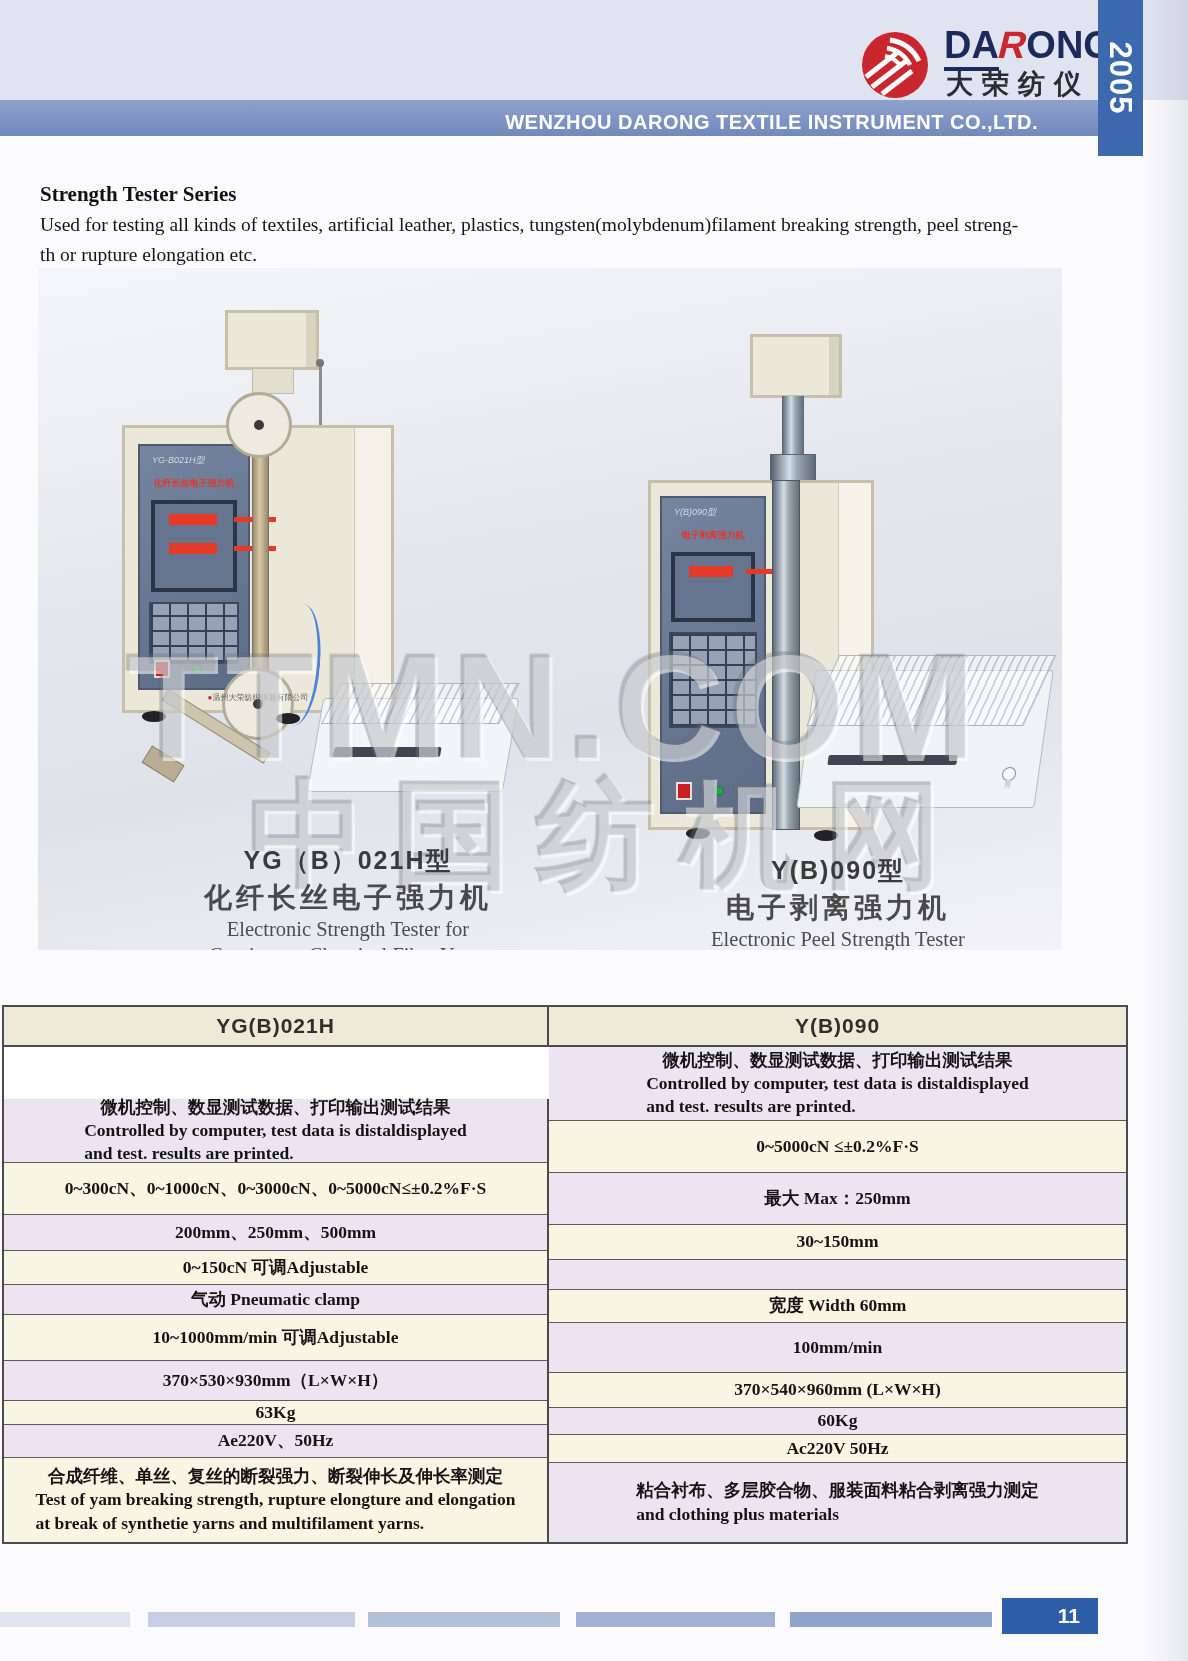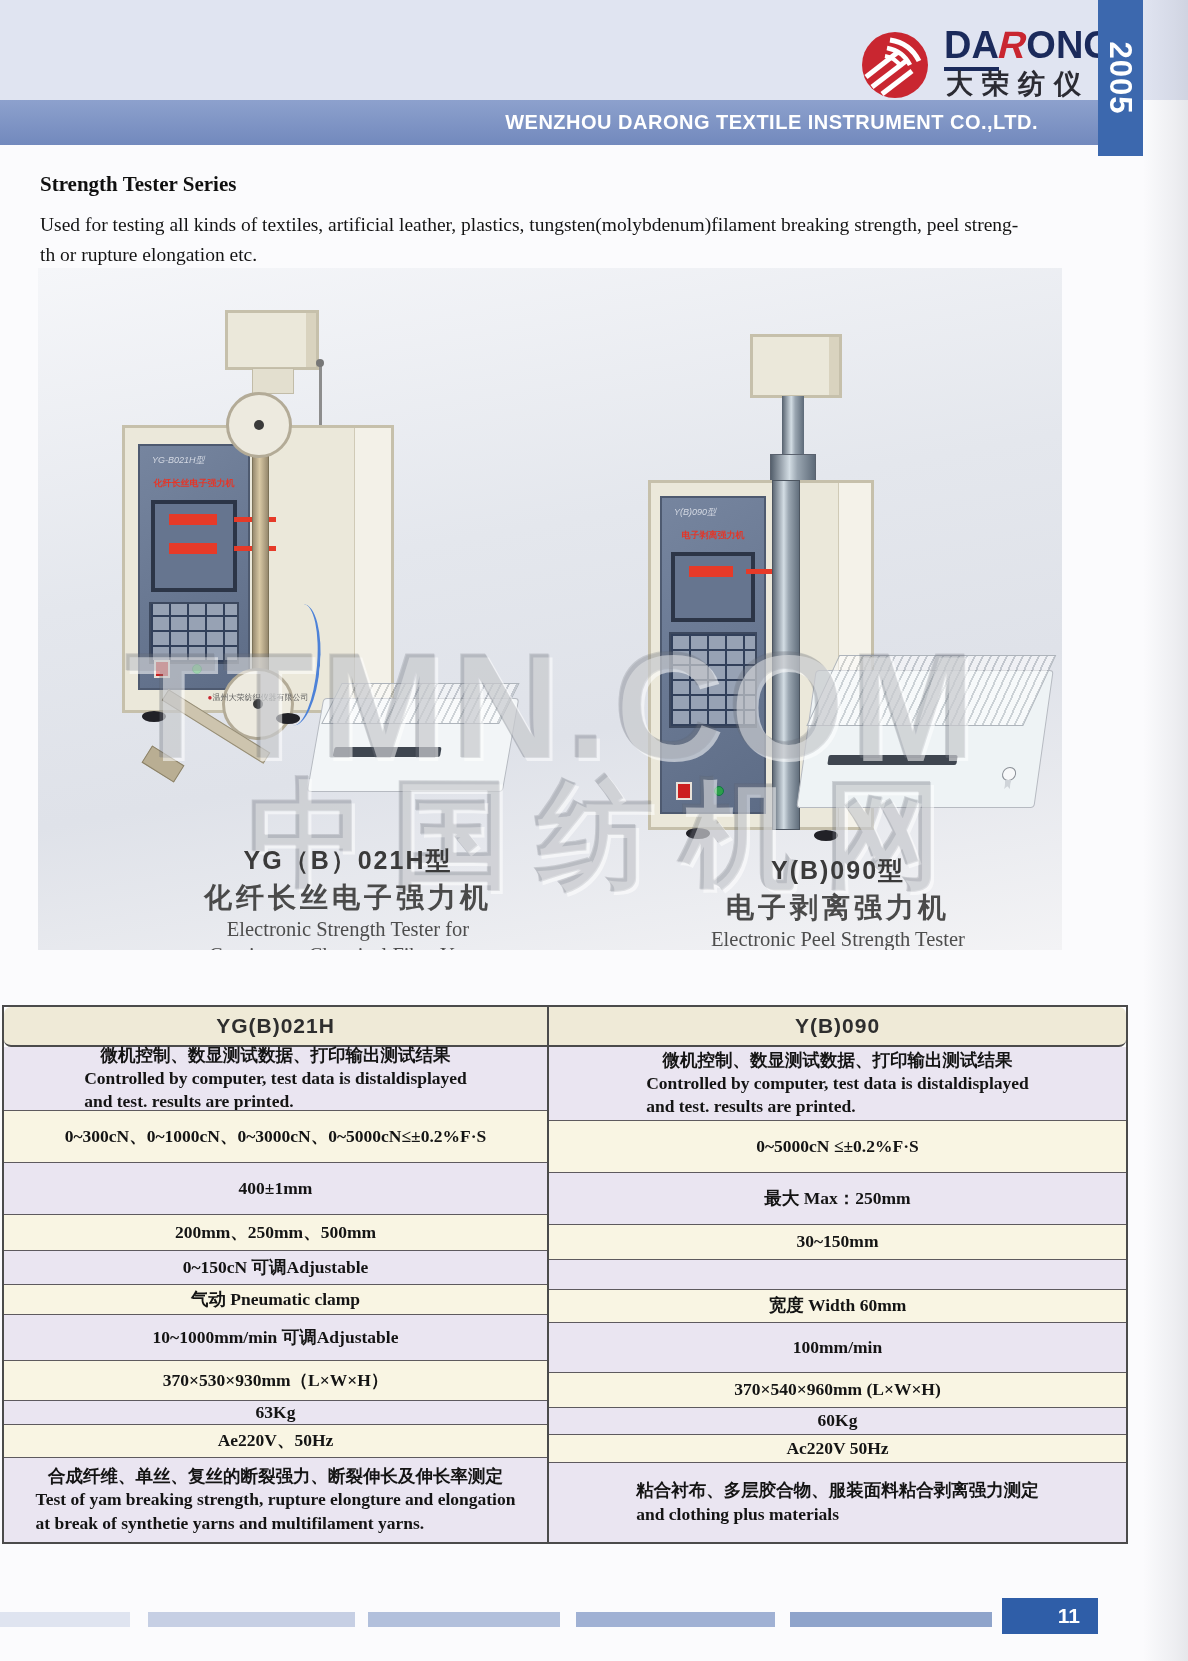--- a/index.html
+++ b/index.html
@@ -6,42 +6,42 @@
   html,body { background:#ffffff; }
   .page {
     position: relative; width: 1188px; height: 1661px;
     background: #fbfbfd; overflow: hidden;
     font-family: "Liberation Serif", serif; color:#1b1b1b;
   }
 
   
   .top-bg { position:absolute; left:0; top:0; width:1188px; height:100px; background:#e0e4f1; }
   .banner {
-    position:absolute; left:0; top:100px; width:1143px; height:45px;
+    position:absolute; left:0; top:100px; width:1143px; height:36px;
     background:linear-gradient(#8da1cd,#7289bd);
     color:#fff; font-family:"Liberation Sans",sans-serif; font-weight:bold;
     font-size:20px; line-height:45px; text-align:right; padding-right:105px; letter-spacing:.5px;
   }
   .year-box {
     position:absolute; left:1098px; top:0; width:45px; height:156px; background:#3c68ae;
     display:flex; align-items:center; justify-content:center;
   }
   .year-box span { color:#fff; font-family:"Liberation Sans",sans-serif; font-weight:bold; font-size:31px; transform:rotate(90deg); letter-spacing:1px; }
   .scan-edge { position:absolute; right:0; top:0; width:45px; height:1661px;
     background:linear-gradient(90deg, rgba(0,0,0,0) 0%, rgba(120,125,140,.10) 70%, rgba(120,125,140,.16) 100%); }
 
   .logo { position:absolute; left:860px; top:24px; }
   .logo-ball { position:absolute; left:0; top:6px; width:70px; height:70px; }
   .logo-text { position:absolute; left:84px; top:0; font-family:"Liberation Sans",sans-serif; font-weight:bold; font-size:38px; color:#1b2a5b; white-space:nowrap; }
   .logo-text .da { border-bottom:4px solid #1b2a5b; padding-bottom:1px; }
   .logo-text .r  { color:#c92630; display:inline-block; transform:skewX(-14deg); }
   .logo-cn { position:absolute; left:86px; top:42px; font-family:"Liberation Sans",sans-serif; font-weight:bold; font-size:27px; color:#2b2b33; letter-spacing:9px; white-space:nowrap; }
 
   
-  .intro-title { position:absolute; left:40px; top:172px; font-weight:bold; font-size:21px; color:#101010; }
+  .intro-title { position:absolute; left:40px; top:182px; font-weight:bold; font-size:21px; color:#101010; }
   .intro-para  { position:absolute; left:40px; top:210px; width:1108px; font-size:19.5px; line-height:1.55; color:#141414; }
 
   
   .photo {
     position:absolute; left:38px; top:268px; width:1024px; height:682px; overflow:hidden;
     background:linear-gradient(170deg,#f5f6f9 0%, #e4e7ed 40%, #dfe2e9 65%, #f3f3f5 100%);
   }
   .wm1 { position:absolute; left:10px; top:352px; width:1010px; text-align:center;
     font-family:"Liberation Sans",sans-serif; font-weight:800; font-size:150px; letter-spacing:6px;
     color:rgba(125,130,140,.20); text-shadow:3px 3px 0 rgba(255,255,255,.55), -1px -1px 0 rgba(90,95,105,.22); white-space:nowrap; }
@@ -92,21 +92,21 @@
 
   
   .cap { position:absolute; text-align:center; color:#3f3f3f; }
   .cap .model { font-family:"Liberation Sans",sans-serif; font-weight:bold; font-size:25px; letter-spacing:2px; color:#3a3a3a; }
   .cap .cn { font-weight:bold; font-size:28px; letter-spacing:4px; color:#4a4a4a; margin-top:2px; }
   .cap .en { font-size:20.5px; color:#4d4d4d; line-height:1.25; }
 
   
   .spec { position:absolute; left:2px; top:1005px; width:1126px; border:2px solid #4b4b4b; background:#fff; }
   .spec-head { display:flex; height:40px; background:#efead7; border-bottom:2px solid #4b4b4b;
-    font-family:"Liberation Sans",sans-serif; font-weight:600; font-size:21px; color:#2e2e2e; letter-spacing:1px;border-radius:7px; }
+    font-family:"Liberation Sans",sans-serif; font-weight:600; font-size:21px; color:#2e2e2e; letter-spacing:1px; }
   .spec-head .hc { display:flex; align-items:center; justify-content:center; }
   .spec-head .hc.l { width:545px; border-right:2px solid #4b4b4b; }
   .spec-head .hc.r { flex:1; }
   .spec-body { display:flex;align-items:flex-end; }
   .col { display:flex; flex-direction:column; }
   .col-l { width:545px; border-right:2px solid #4b4b4b; }
   .col-r { flex:1; }
   .sr { display:flex; align-items:center; justify-content:center; text-align:center;
         border-top:1px solid #5e5a5e; font-size:17.5px; font-weight:bold; line-height:1.32; color:#141414; }
   .sr:first-child { border-top:none; }
@@ -257,25 +257,20 @@
               <div class="srl">微机控制、数显测试数据、打印输出测试结果</div>
               <div class="srl">Controlled by computer, test data is distaldisplayed</div>
               <div class="srl">and test. results are printed.</div>
             </div>
           </div>
           <div class="sr r1">
             <div class="blk">
               <div class="srl">0~300cN、0~1000cN、0~3000cN、0~5000cN≤±0.2%F·S</div>
             </div>
           </div>
-          <div class="sr r2">
-            <div class="blk">
-              <div class="srl">400±1mm</div>
-            </div>
-          </div>
           <div class="sr r3">
             <div class="blk">
               <div class="srl">200mm、250mm、500mm</div>
             </div>
           </div>
           <div class="sr r4">
             <div class="blk">
               <div class="srl">0~150cN 可调Adjustable</div>
             </div>
           </div>

